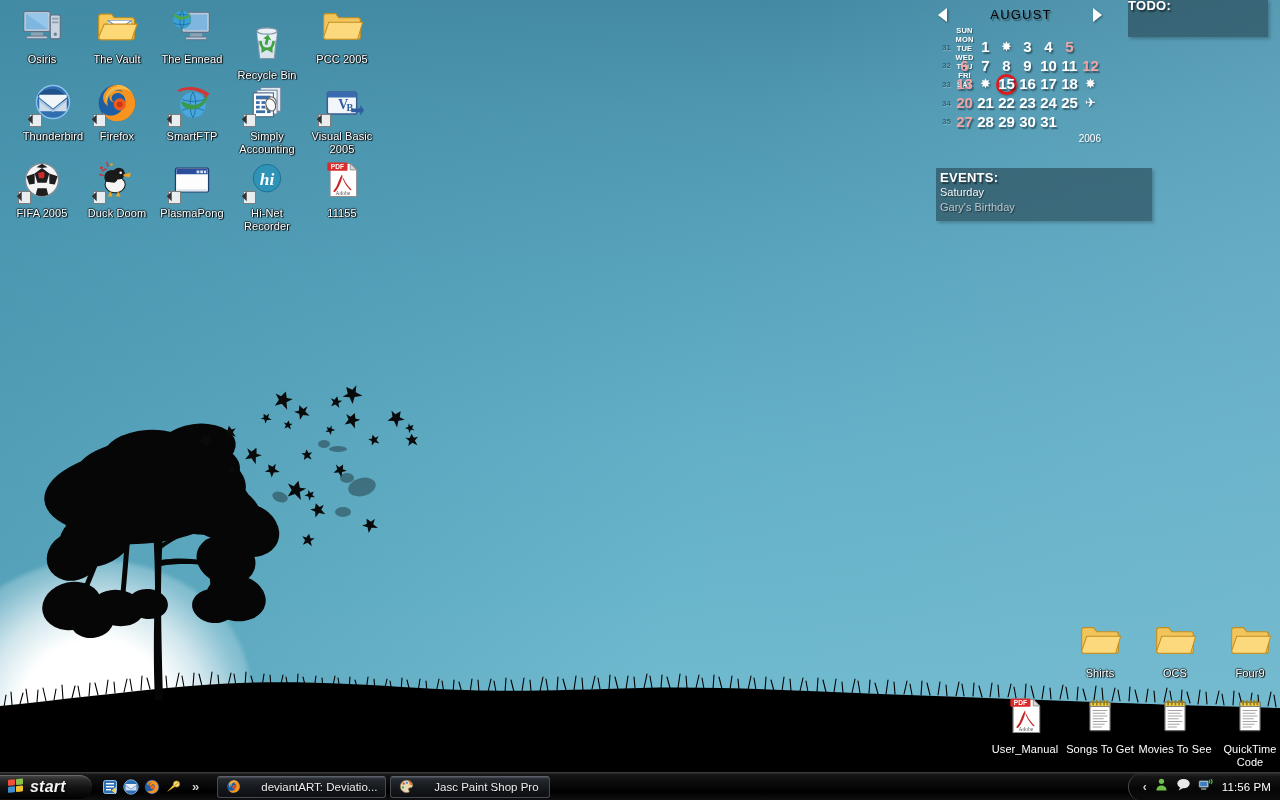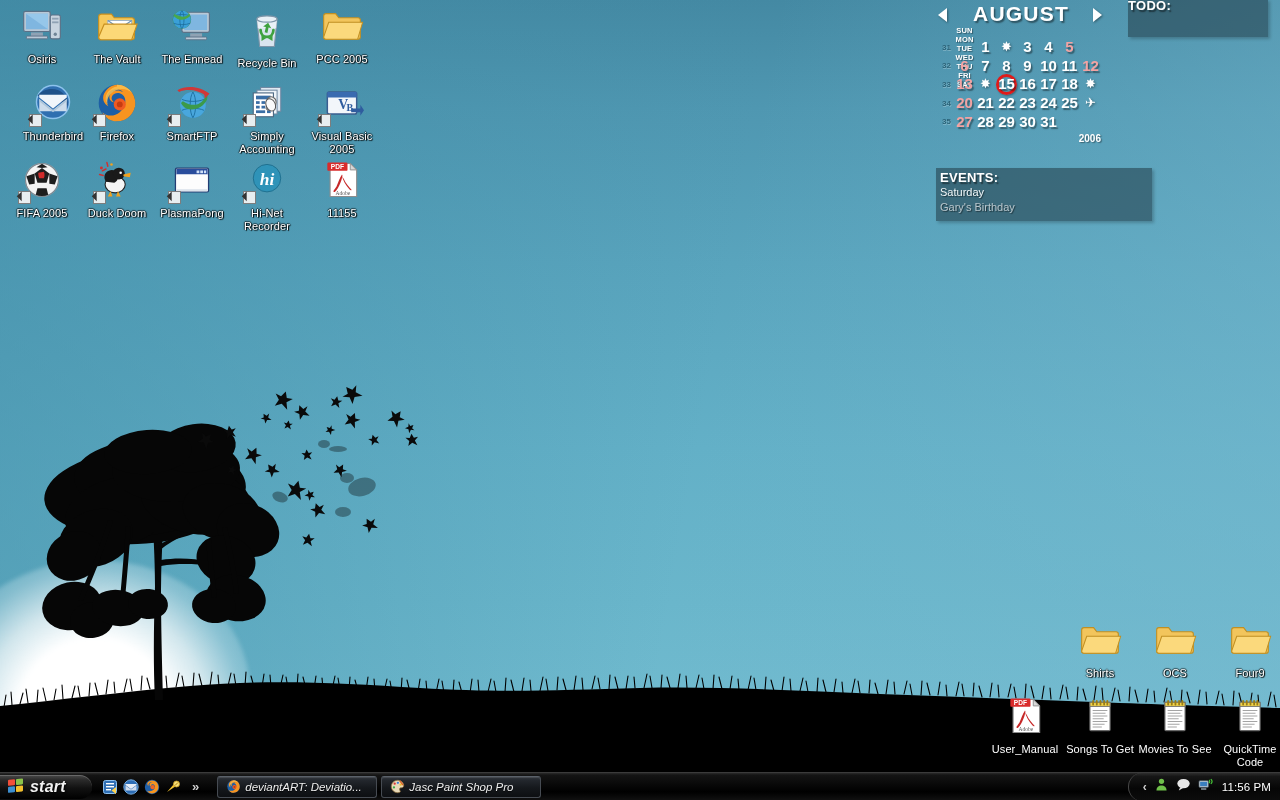--- a/index.html
+++ b/index.html
@@ -59,21 +59,21 @@
   
   #calwidget {
     position:absolute; left:936px; top:2px; width:170px;
     user-select:none;
   }
   #cal-head {
     display:flex; align-items:center; justify-content:space-between;
     height:24px; padding:0 2px;
   }
   #cal-title {
-    font-size:21px; font-weight:bold; color:#ffffff; letter-spacing:1.2px;
+    font-size:13px; font-weight:normal; color:#000000; letter-spacing:1.2px;
     text-shadow:1.5px 1.5px 1.5px rgba(0,0,0,.45);
   }
   .cal-arrow { width:12px; height:15px; position:relative; cursor:pointer; }
   .cal-arrow i {
     position:absolute; top:1px; width:0; height:0;
     border-top:7px solid transparent; border-bottom:7px solid transparent;
     filter:drop-shadow(1.5px 1.5px 1px rgba(0,0,0,.4));
   }
   .cal-arrow.left i { border-right:9px solid #fff; left:0; }
   .cal-arrow.right i { border-left:9px solid #fff; left:1px; }
@@ -101,21 +101,21 @@
     position:absolute; left:50%; top:50%; width:21px; height:21px;
     margin:-10.5px 0 0 -10.5px; border:3px solid #e01b1b; border-radius:50%;
     box-shadow:1px 1px 2px rgba(0,0,0,.35);
   }
   .sunicon, .planeicon {
     width:21px; text-align:center; font-size:13px; color:#ffffff;
     line-height:18px; filter:drop-shadow(1.5px 1.5px 1px rgba(0,0,0,.4));
   }
   #cal-year {
     text-align:right; padding-right:5px; margin-top:2px;
-    font-size:10px; font-weight:bold; color:#ffffff;
+    font-size:10px; font-weight:normal; color:#ffffff;
     text-shadow:1.2px 1.2px 1.2px rgba(0,0,0,.4);
   }
 
   
   .panel-head {
     font-size:13px; font-weight:bold; color:#ffffff; letter-spacing:.3px;
     text-shadow:1.5px 1.5px 1.4px rgba(0,0,0,.5);
   }
   #todo { position:absolute; left:1128px; top:0px; width:152px; }
   #todo-box {
@@ -158,26 +158,25 @@
   .winflag i:nth-child(4){ left:8px; top:7px; background:#f3c02e;}
 
   #quicklaunch { display:flex; align-items:center; gap:5px; padding:0 4px 0 10px; height:28px; }
   .ql { width:16px; height:16px; border-radius:3px; cursor:pointer; position:relative; }
   #ql-chev {
     color:#cfcfcf; font-size:13px; font-weight:bold; margin-left:6px;
     cursor:pointer; text-shadow:1px 1px 1px #000;
   }
   #tasks { display:flex; align-items:center; gap:4px; margin-left:14px; }
   .taskbtn {
-    height:22px; min-width:160px; max-width:205px; display:flex; align-items:center; gap:4px;
+    height:22px; min-width:160px; max-width:205px; display:flex; align-items:center; gap:20px;
     padding:0 8px; border-radius:3px; cursor:pointer;
     background:linear-gradient(180deg,#33383f 0%,#23272d 16%,#15181c 55%,#0d0f12 100%);
     border:1px solid #464b52; border-top-color:#5a616a;
     box-shadow:inset 0 1px 0 rgba(255,255,255,.1);
-    font-style:italic;
   }
   .taskbtn .tlbl {
     font-size:11.5px; color:#ededed; white-space:nowrap; overflow:hidden;
     text-overflow:ellipsis; text-shadow:0 1px 1px rgba(0,0,0,.8);
   }
   #tray {
     margin-left:auto; height:28px; display:flex; align-items:center; gap:7px;
     padding:0 9px 0 14px;
     background:linear-gradient(180deg,#2e2e2e 0%,#161616 12%,#060606 55%,#0c0c0c 100%);
     border-left:1px solid #4a4a4a;
@@ -405,21 +404,21 @@
           <rect x="22" y="32" width="13" height="4" fill="#8fa2b4"></rect>
           <rect x="17" y="36" width="23" height="3" rx="1" fill="#b9c8d6" stroke="#5b7187" stroke-width="1"></rect>
           <circle cx="13" cy="17" r="10" fill="#3f8f3f"></circle>
           <path d="M3.2 17 A9.8 9.8 0 0 1 22.8 17 A9.8 9.8 0 0 1 3.2 17 Z" fill="#3aa0d8"></path>
           <path d="M4 13 C8 11 18 11 22 13 M4 21 C8 23 18 23 22 21 M13 7.2 C10 10 10 24 13 26.8 M13 7.2 C16 10 16 24 13 26.8" fill="none" stroke="#1d6f9e" stroke-width=".9"></path>
           <path d="M5 11 C9 13 12 14 14 14 C17 14 20 12 21 10 L22 13 C19 16 14 18 10 17 C7 16 5 14 4 13 Z" fill="#4aa84a"></path>
         </svg>
       </div>
       <div class="lbl">The Ennead</div>
     </div>
-    <div class="dicon" style="left: 225px; top: 4px;">
+    <div class="dicon" style="left: 225px; top: 16px;">
       <div class="glyph">
         <svg viewBox="0 0 48 48" width="44" height="44">
           <path d="M13 12 L35 12 L32 42 L16 42 Z" fill="#d8e4ee" stroke="#7e95a8" stroke-width="1.2"></path>
           <path d="M13 12 L35 12 L34 22 L14 22 Z" fill="#eef4f9" opacity=".8"></path>
           <ellipse cx="24" cy="12" rx="11" ry="3.4" fill="#e8f0f6" stroke="#7e95a8" stroke-width="1.2"></ellipse>
           <g fill="#3fa23f">
             <path d="M24 16 L28.5 21 L25.5 21 L25.5 27 L22.5 27 L22.5 21 L19.5 21 Z" transform="rotate(12 24 22)"></path>
             <path d="M18 30 L23 33 L18 36 Z"></path>
             <path d="M30 30 L25 33 L30 36 Z"></path>
           </g>

